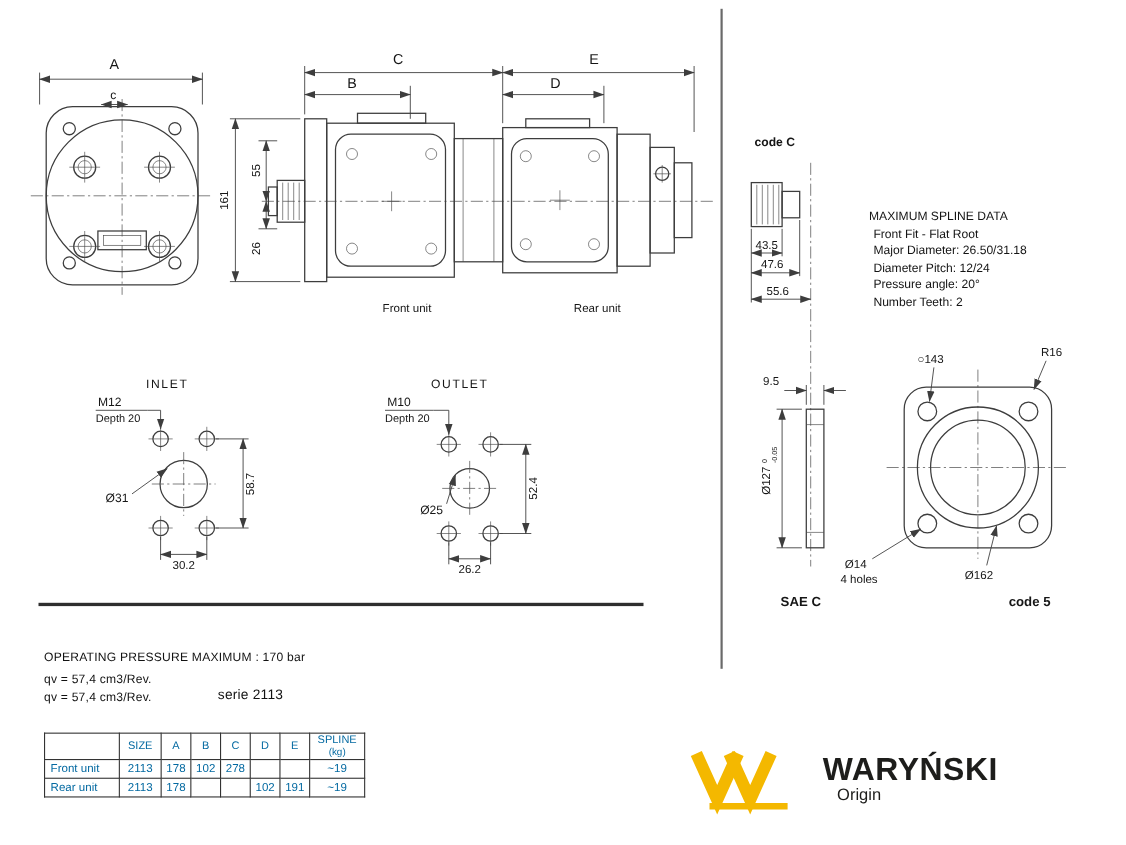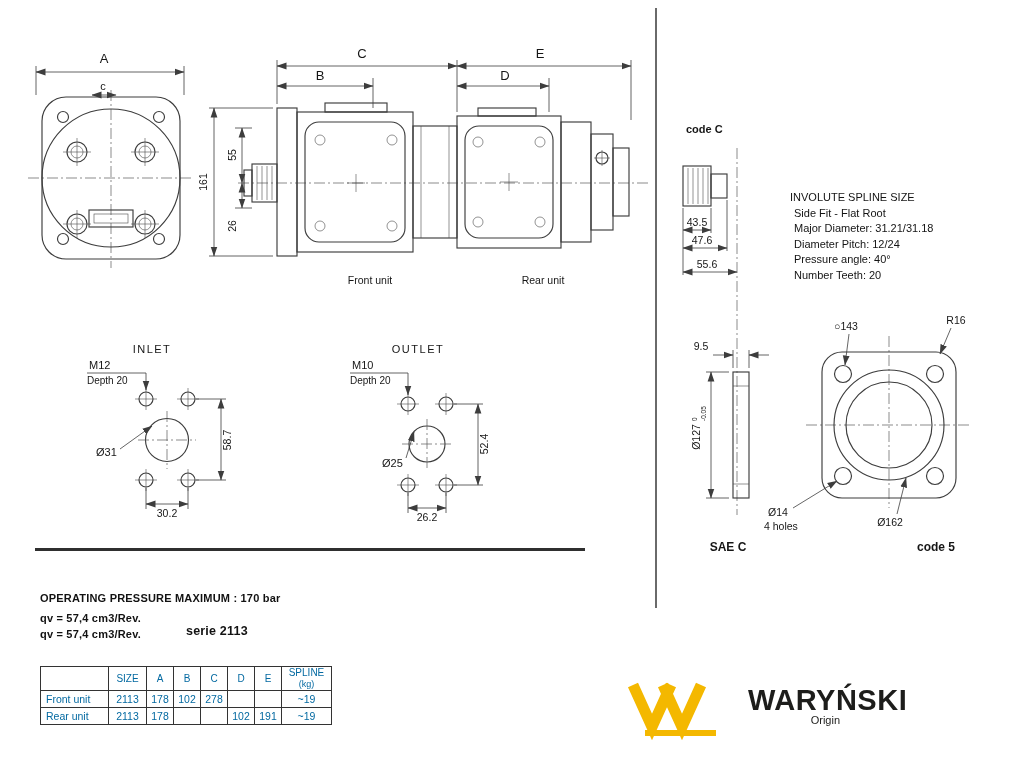--- a/index.html
+++ b/index.html
@@ -11,36 +11,36 @@
   svg text.md{font-size:10.5px;}
   svg text.sm{font-size:10px;}
   svg text.tiny{font-size:6.5px;}
   svg text.b{font-weight:bold;}
   svg text.b12{font-weight:bold;font-size:12px;}
   svg text.spaced{letter-spacing:1.5px;}
   .ln{stroke:#3d3d3d;stroke-width:1.15;fill:none;}
   .lt{stroke:#4a4a4a;stroke-width:0.6;fill:none;}
   .dim{stroke:#3d3d3d;stroke-width:0.8;fill:none;}
   .cl{stroke:#5a5a5a;stroke-width:0.7;fill:none;stroke-dasharray:11 3 2 3;}
-  .note{position:absolute;font-size:11px;color:#121212;letter-spacing:0.2px;font-weight:bold;}
+  .note{position:absolute;font-size:11px;color:#121212;letter-spacing:0.2px;}
   .serie{font-size:12.5px;}
   .spline{position:absolute;left:790px;top:190px;font-size:11px;line-height:15.5px;color:#141414;}
   .spl-line{padding-left:4px;}
   table.spec{position:absolute;left:40px;top:666px;border-collapse:collapse;color:#0369a1;}
   table.spec th,table.spec td{border:1px solid #333;font-size:10.5px;font-weight:normal;
     text-align:center;padding:1px 3px;height:14px;}
   table.spec th{font-size:10px;}
   table.spec td.name{text-align:left;padding-left:5px;}
   table.spec th .kg{font-size:9px;}
   .divider-h{position:absolute;left:35px;top:548px;width:550px;height:3px;background:#2f2f2f;}
   .divider-v{position:absolute;left:655px;top:8px;width:1.5px;height:600px;background:#6a6a6a;}
   .brand-name{position:absolute;left:720px;top:684px;font-size:29px;font-weight:bold;
     letter-spacing:0.5px;color:#1d1d1b;margin-left:28px;}
-  .brand-origin{position:absolute;left:722px;top:714px;width:118px;text-align:right;
-    font-size:11px;color:#1d1d1b;}
+  .brand-origin{position:absolute;left:722px;top:714px;width:118px;text-align:center;
+    font-size:15px;color:#1d1d1b;}
 </style>
 </head>
 <body>
 
 <svg width="0" height="0">
   <defs>
     <marker id="ar" viewBox="0 0 10 8" markerWidth="10" markerHeight="8" refX="9.5" refY="4" orient="auto-start-reverse" markerUnits="userSpaceOnUse">
       <path d="M0,0.6 L10,4 L0,7.4 Z" fill="#3d3d3d"></path>
     </marker>
     <pattern id="hatch" width="4" height="4" patternTransform="rotate(45)" patternUnits="userSpaceOnUse">
@@ -313,35 +313,35 @@
     <text class="md" x="764" y="530">4 holes</text>
     <line class="dim" x1="793" y1="508" x2="837" y2="481" marker-end="url(#ar)"></line>
 
     <text class="md" text-anchor="middle" x="890" y="526">Ø162</text>
     <line class="dim" x1="897" y1="514" x2="906" y2="478" marker-end="url(#ar)"></line>
     <text class="b12" text-anchor="middle" x="936" y="551">code 5</text>
   </g>
 </svg>
 
 <div class="spline">
-  <div>INVOLUTE SPLINE SIZE</div>
-  <div class="spl-line">Side Fit - Flat Root</div>
-  <div class="spl-line">Major Diameter: 31.21/31.18</div>
+  <div>MAXIMUM SPLINE DATA</div>
+  <div class="spl-line">Front Fit - Flat Root</div>
+  <div class="spl-line">Major Diameter: 26.50/31.18</div>
   <div class="spl-line">Diameter Pitch: 12/24</div>
-  <div class="spl-line">Pressure angle: 40°</div>
-  <div class="spl-line">Number Teeth: 20</div>
+  <div class="spl-line">Pressure angle: 20°</div>
+  <div class="spl-line">Number Teeth: 2</div>
 </div>
 
 <div class="divider-h"></div>
 <div class="divider-v"></div>
 
 <div class="note" style="left:40px;top:592px">OPERATING PRESSURE MAXIMUM : 170 bar</div>
 <div class="note" style="left:40px;top:612px">qv = 57,4 cm3/Rev.</div>
 <div class="note" style="left:40px;top:628px">qv = 57,4 cm3/Rev.</div>
-<div class="note serie" style="left:186px;top:624px">serie 2113</div>
+<div class="note serie" style="left:198px;top:624px">serie 2113</div>
 
 <table class="spec">
   <colgroup>
     <col style="width:68px">
       <col style="width:38px">
       <col style="width:27px">
       <col style="width:27px">
     <col style="width:27px">
       <col style="width:27px">
       <col style="width:27px">

